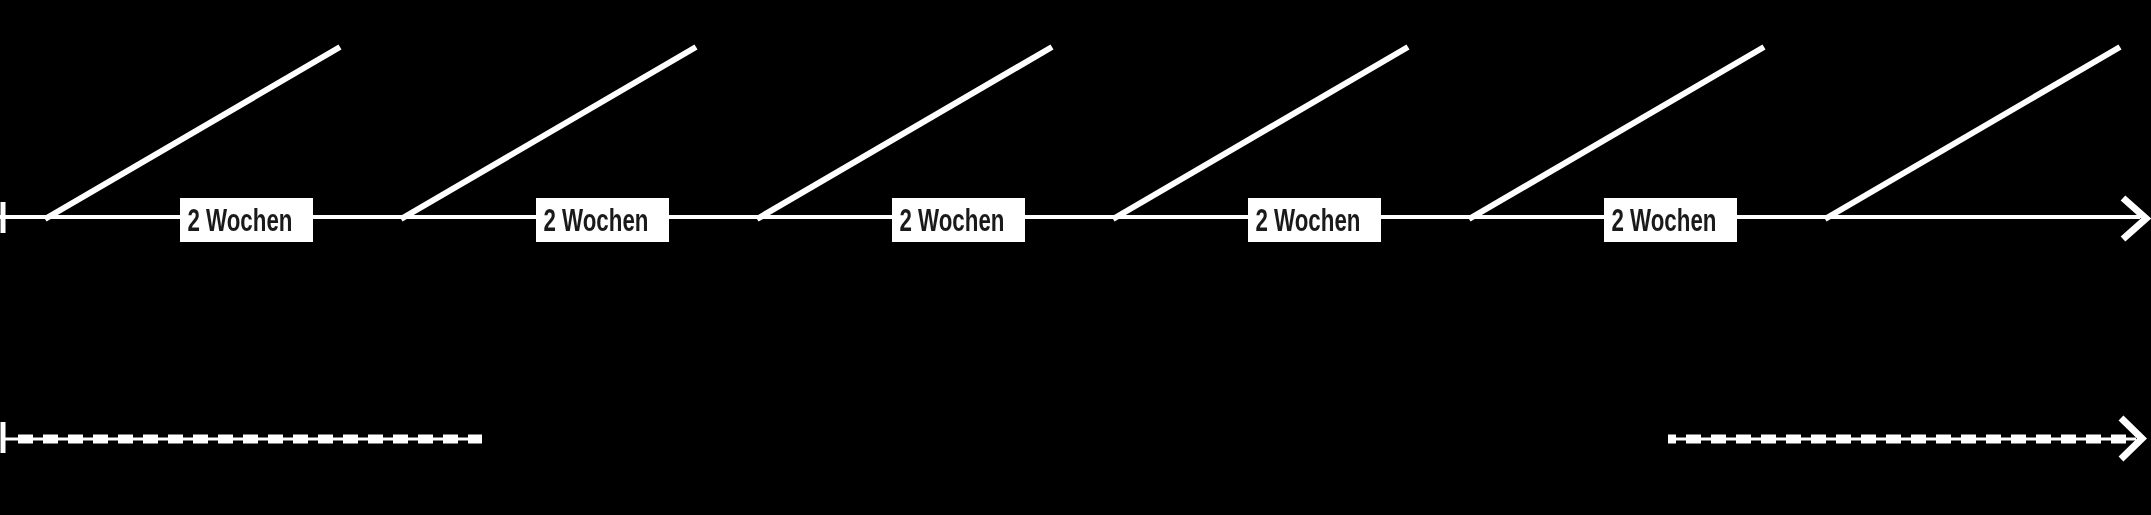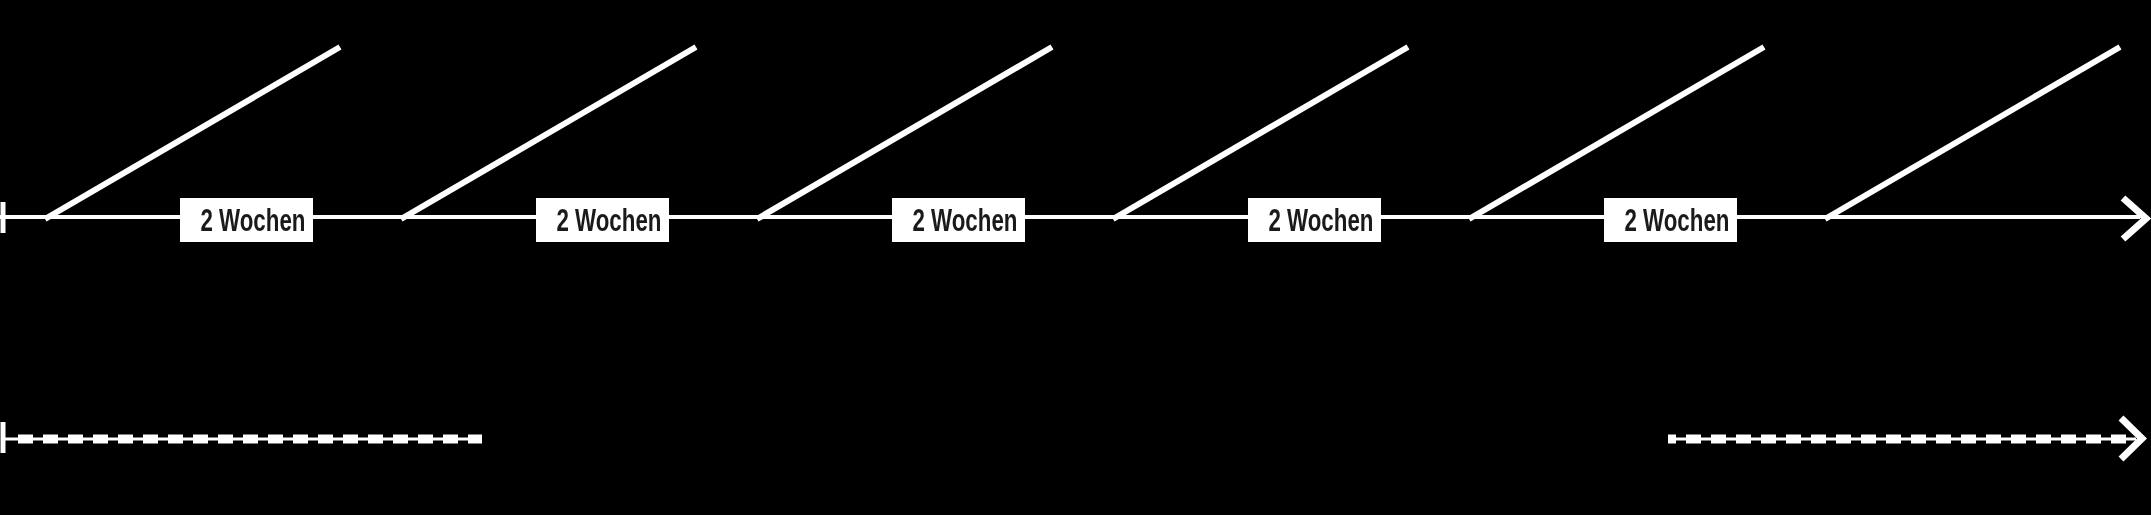--- a/index.html
+++ b/index.html
@@ -26,21 +26,21 @@
   }
   .sprint-label {
     position: absolute;
     top: 198px;
     width: 133px;
     height: 44px;
     background: var(--label-bg, #ffffff);
     color: var(--label-text, #1a1a1a);
     display: flex;
     align-items: center;
-    justify-content: flex-start;
+    justify-content: flex-end;
     font-size: 31px;
     font-weight: bold;
     line-height: 1;
     white-space: nowrap;
   }
   .sprint-label .txt {
     display: inline-block;
     transform: scaleX(0.72);
     transform-origin: center;
   }

